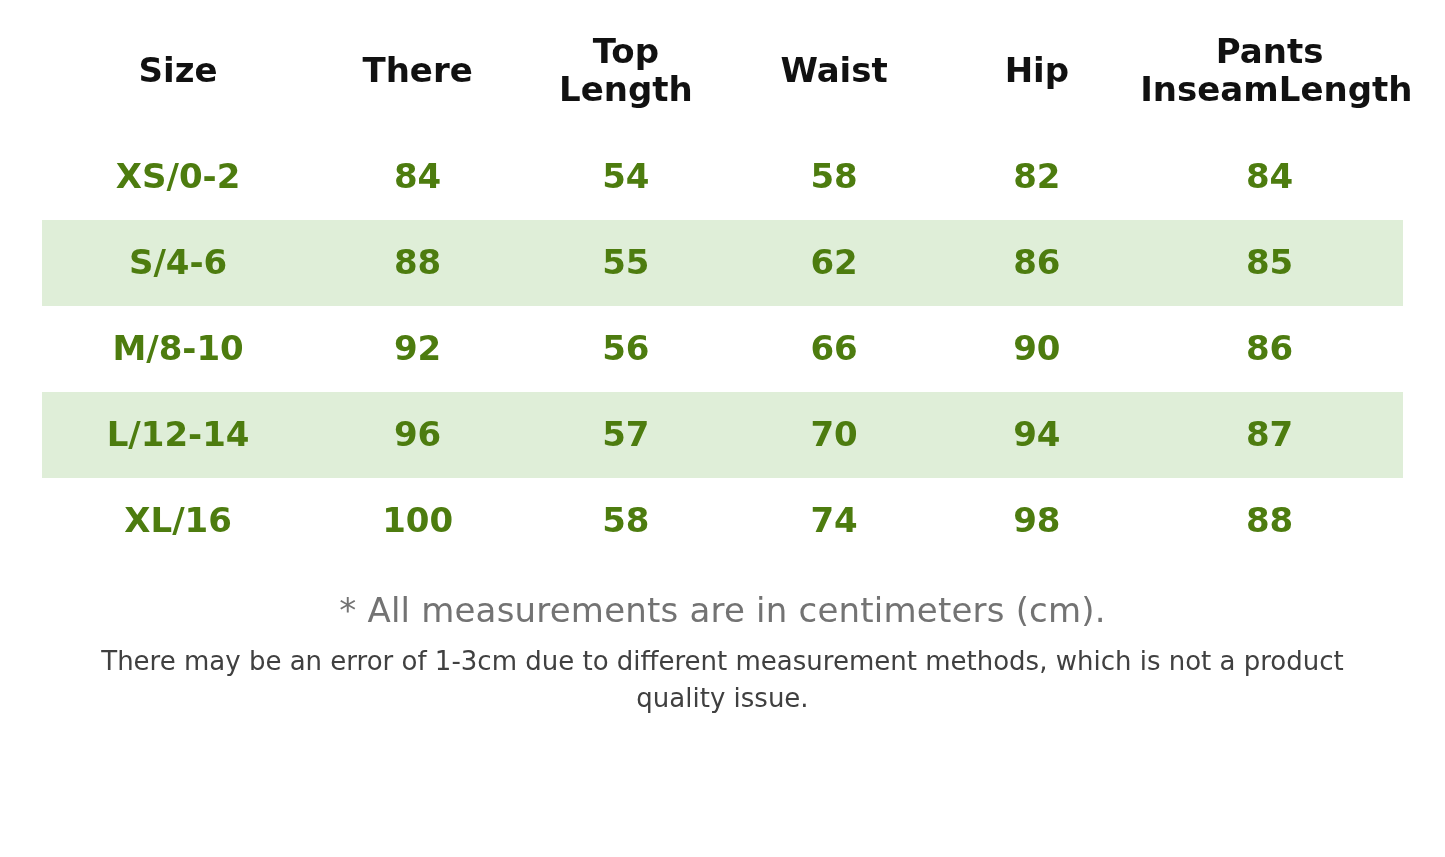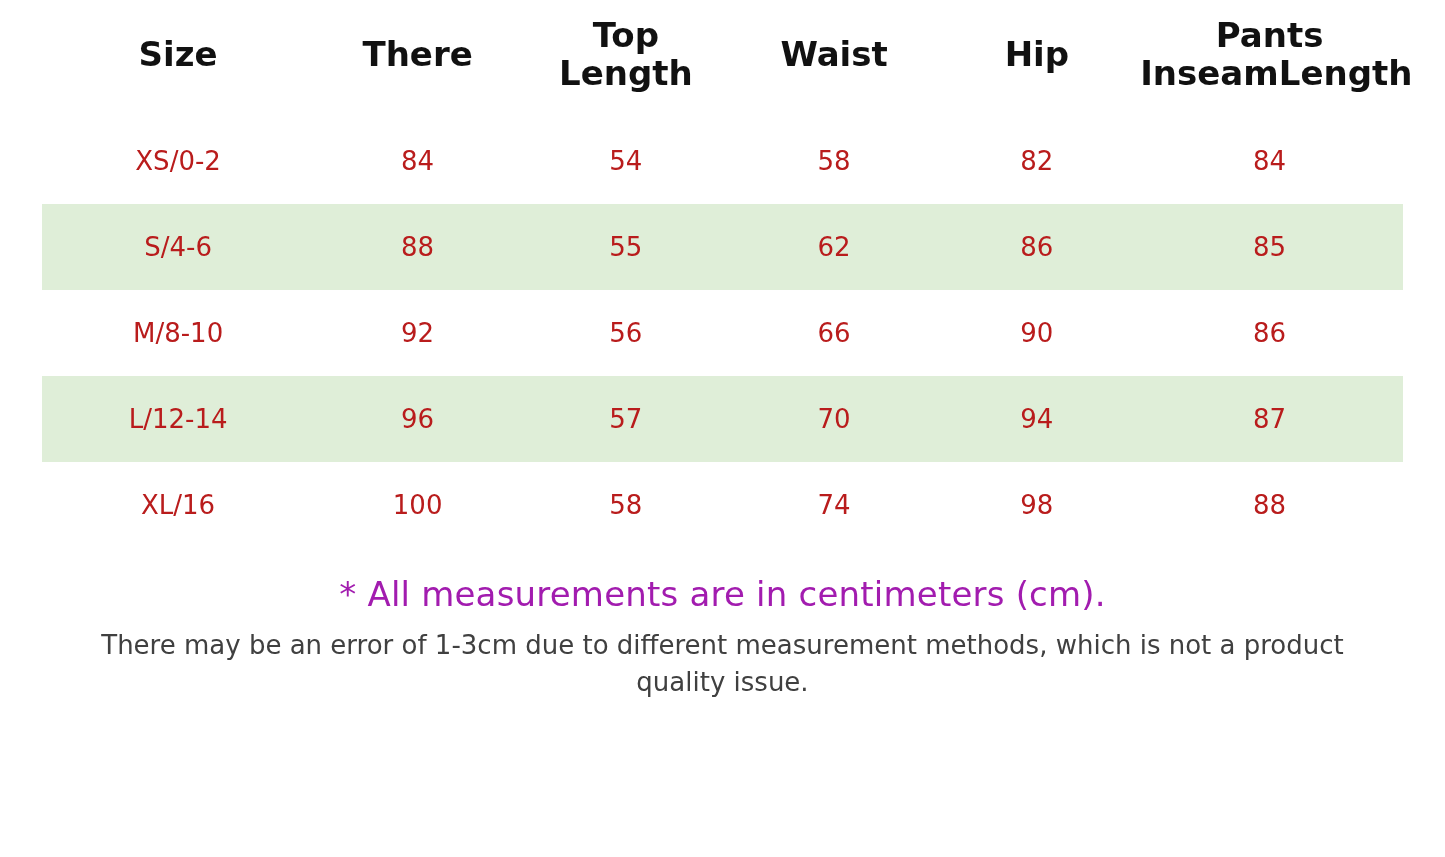--- a/index.html
+++ b/index.html
@@ -29,48 +29,48 @@
   table.size-chart th,
   table.size-chart td {
     text-align: center;
     vertical-align: middle;
     border: none;
   }
   table.size-chart thead th {
     font-weight: bold;
     font-size: 34px;
     line-height: 1.12;
-    padding: 16px 4px 26px 4px;
+    padding: 32px 4px 26px 4px;
     color: #111111;
   }
   table.size-chart tbody td {
-    font-weight: normal;
-    font-size: 26px;
+    font-weight: bold;
+    font-size: 34px;
     line-height: 1.1;
     height: 84px;
-    color: #b91c1c;
+    color: #4d7c0f;
   }
   tbody tr.alt td {
     background: #dfeed8;
   }
   col.c-size   { width: 20.0%; }
   col.c-bust   { width: 15.2%; }
   col.c-toplen { width: 15.4%; }
   col.c-waist  { width: 15.2%; }
   col.c-hip    { width: 14.6%; }
   col.c-inseam { width: 19.6%; }
 
   .notes {
     margin-top: 26px;
     text-align: center;
   }
   .note-main {
     font-size: 34px;
     line-height: 1.2;
-    color: #a21caf;
+    color: #737373;
     letter-spacing: 0.2px;
   }
   .note-sub {
     margin-top: 12px;
     font-size: 26px;
     line-height: 1.42;
     color: #404040;
     padding: 0 28px;
   }
 </style>

